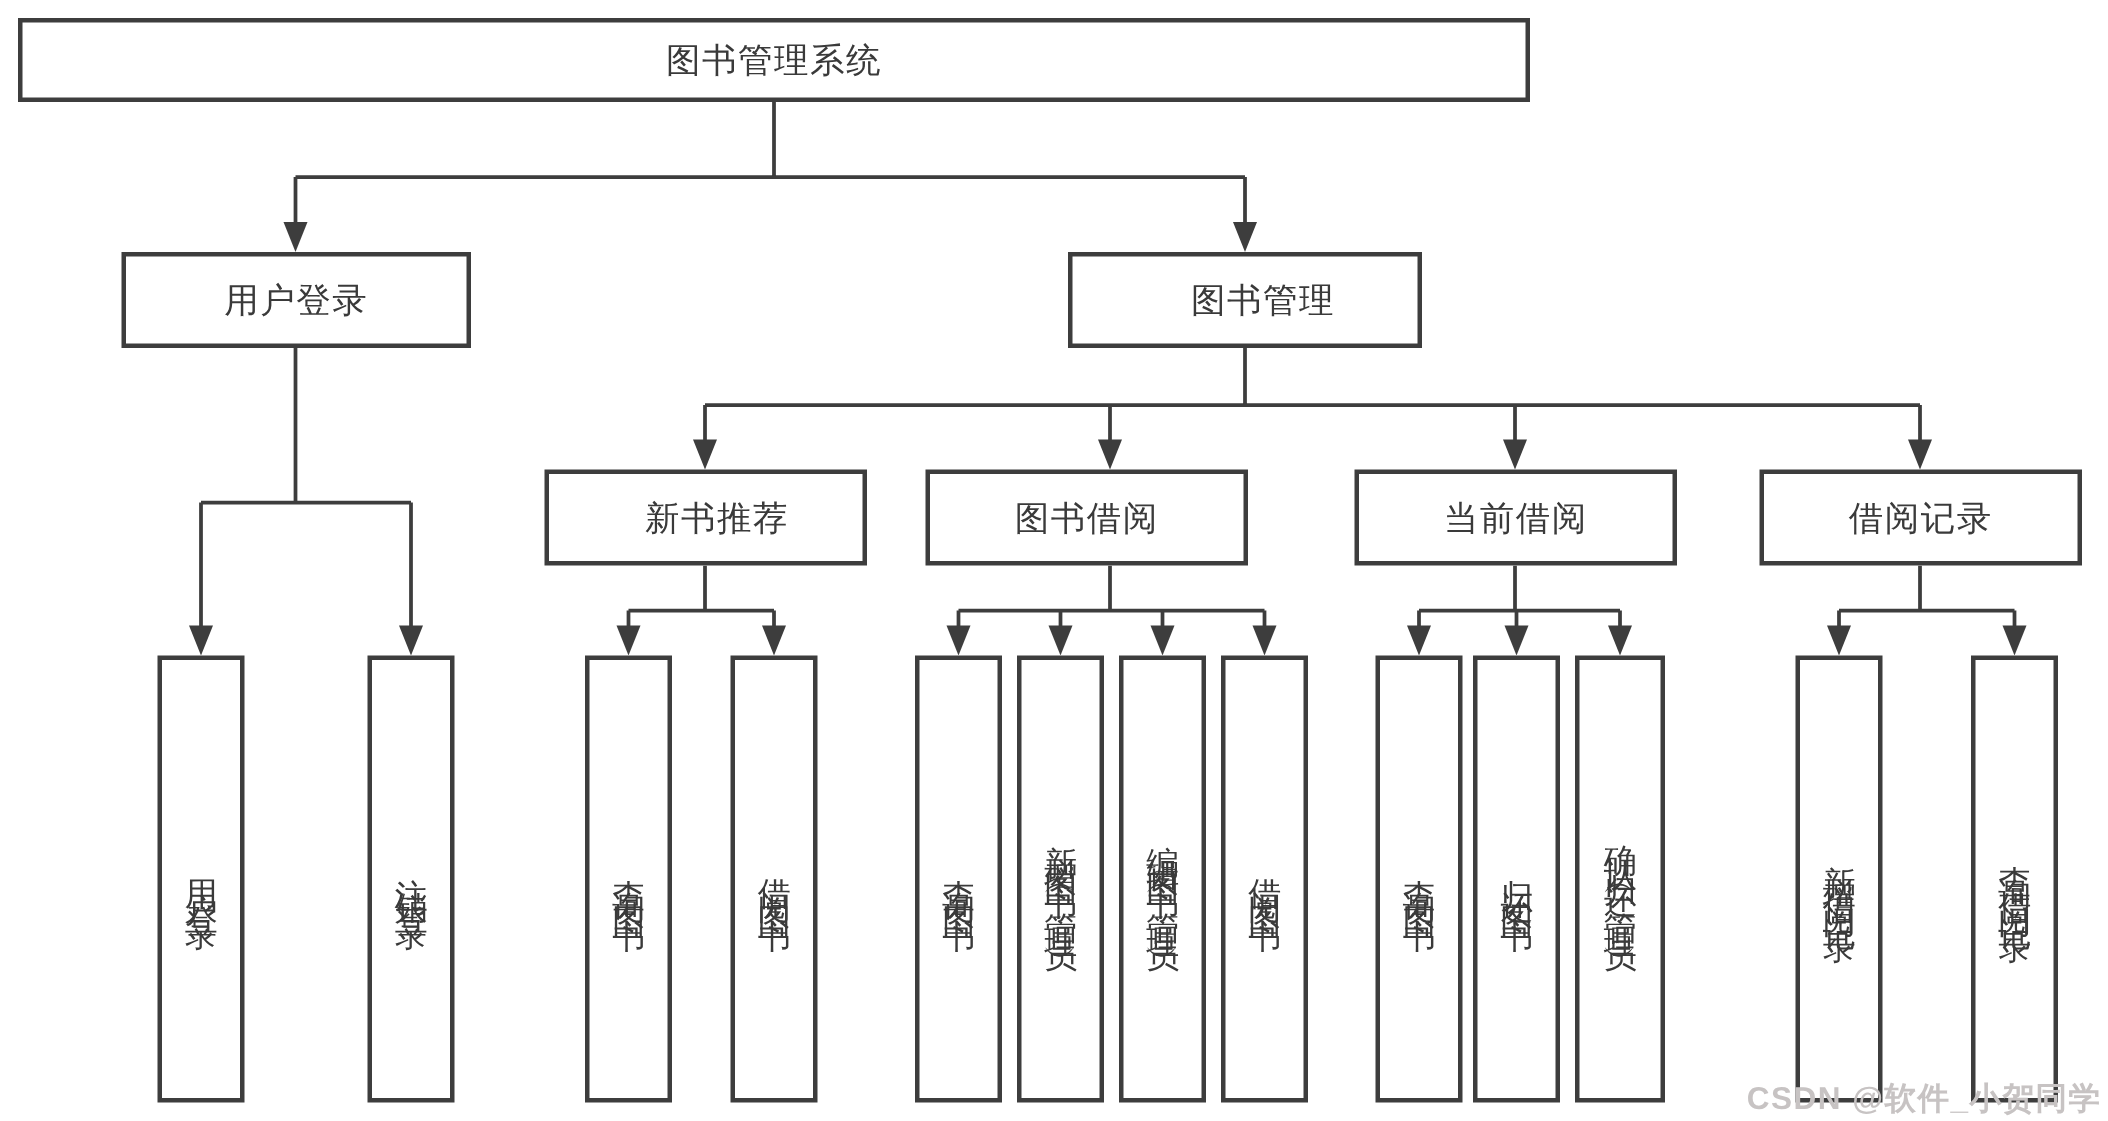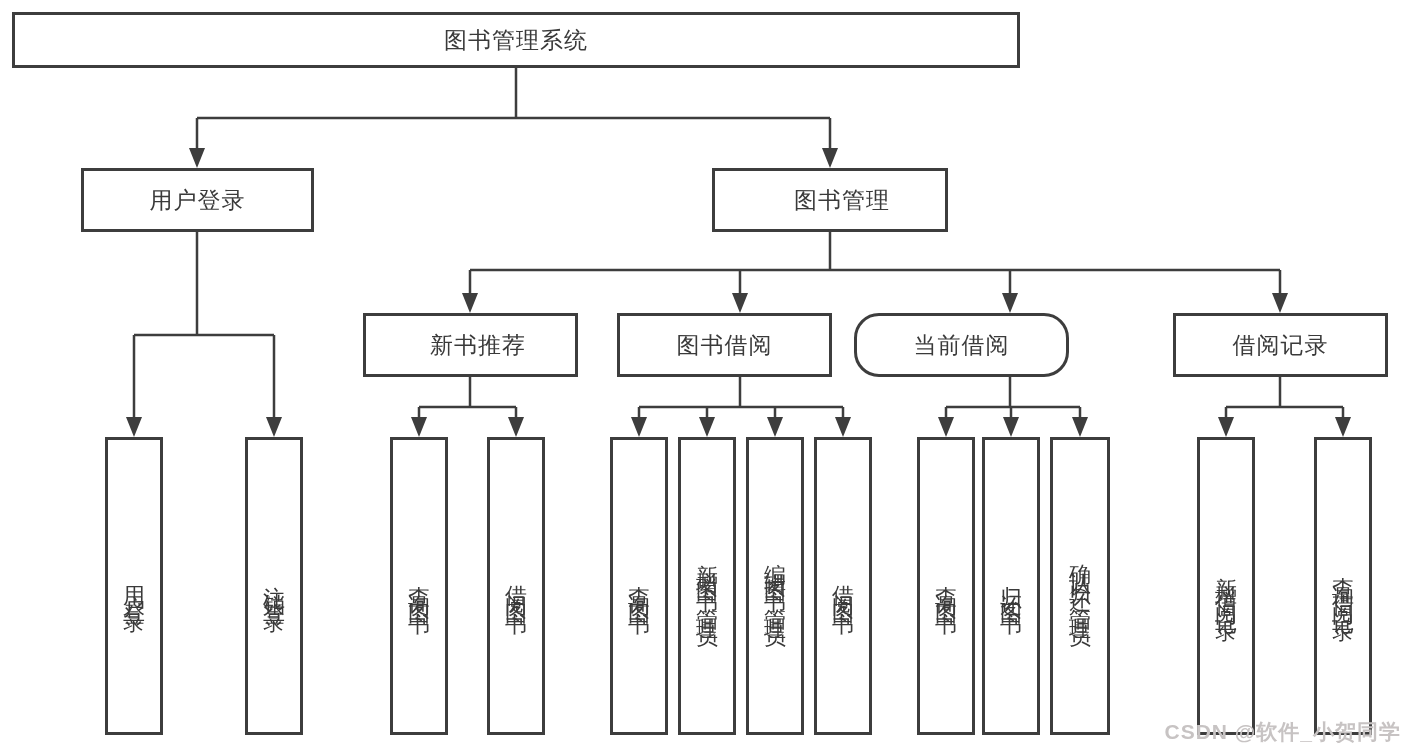--- a/index.html
+++ b/index.html
@@ -130,21 +130,21 @@
   <div class="node" style="left:712px; top:168px; width:236px; height:64px;padding-left:24px;">
     <span class="hlabel">图书管理</span>
   </div>
 
   <div class="node" style="left:363px; top:313px; width:215px; height:64px;padding-left:15px;">
     <span class="hlabel">新书推荐</span>
   </div>
   <div class="node" style="left:617px; top:313px; width:215px; height:64px;">
     <span class="hlabel">图书借阅</span>
   </div>
-  <div class="node" style="left:854px; top:313px; width:215px; height:64px;border-radius:25px;">
+  <div class="node" style="left:903px; top:313px; width:215px; height:64px;">
     <span class="hlabel">当前借阅</span>
   </div>
   <div class="node" style="left:1173px; top:313px; width:215px; height:64px;">
     <span class="hlabel">借阅记录</span>
   </div>
 
   <div class="node leaf" style="left:105px; top:437px; width:58px; height:298px;">
     <span class="vtext">用户登录</span>
   </div>
   <div class="node leaf" style="left:245px; top:437px; width:58px; height:298px;">

